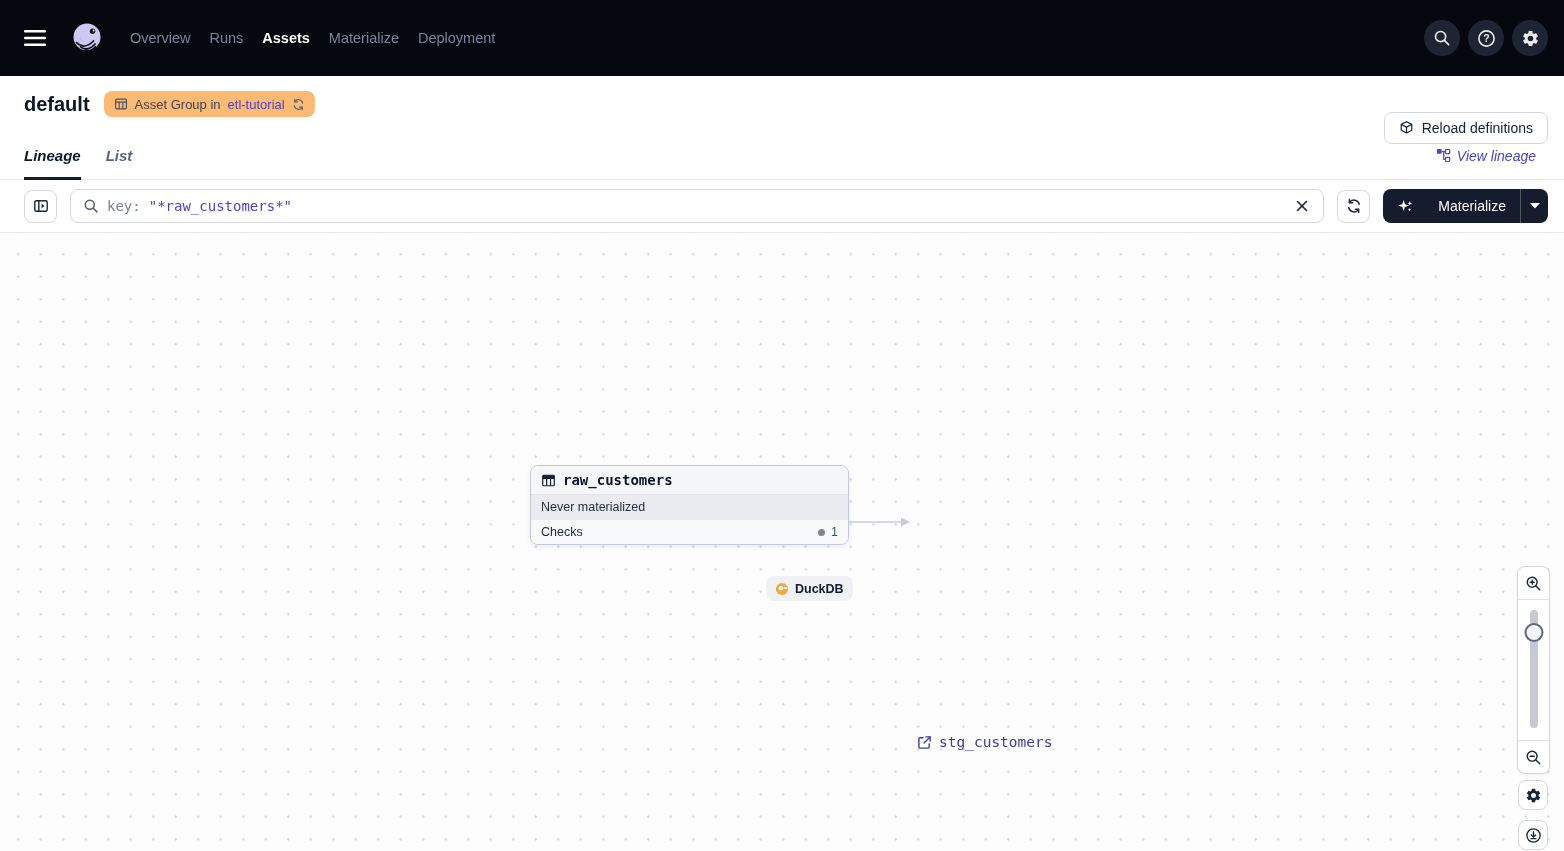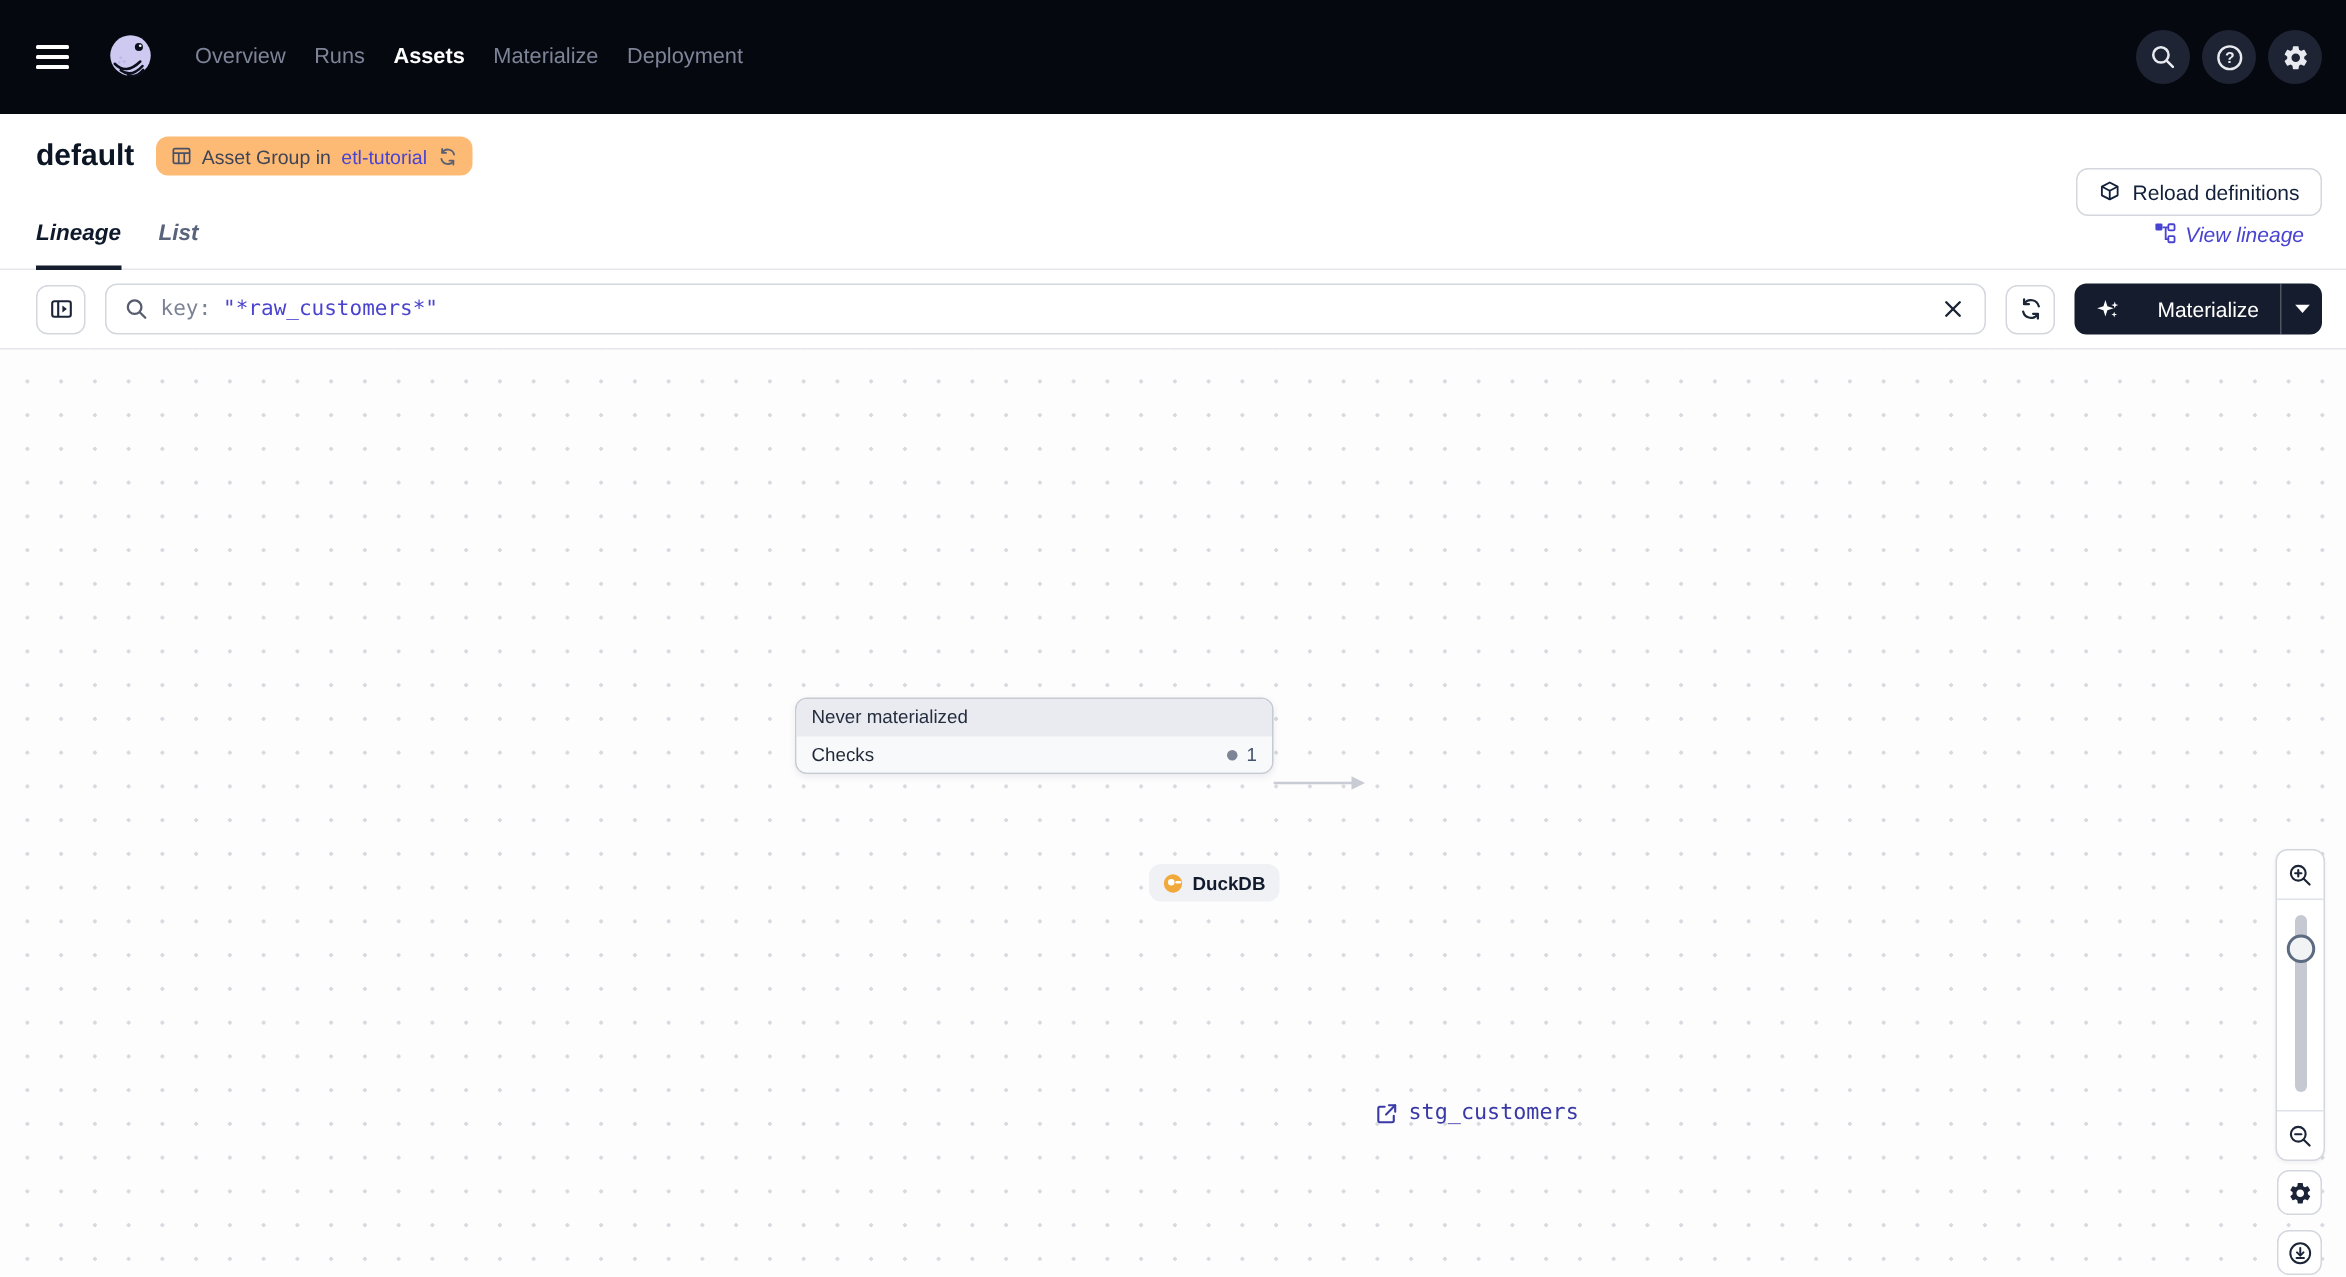--- a/index.html
+++ b/index.html
@@ -275,20 +275,30 @@
       <svg width="10" height="6" viewBox="0 0 10 6">
           <polygon points="0,0 10,0 5,5.6" fill="currentColor"></polygon>
         </svg>
     </button>
   </div>
 </div>
 
 <div class="canvas">
 
   <div class="asset-node">
+    <div class="node-header">
+      <span class="t-icon">
+        <svg width="15" height="15" viewBox="0 0 16 16" fill="none" stroke="currentColor" stroke-width="1.3">
+          <rect x="1.8" y="2.4" width="12.4" height="11.2" rx="1"></rect>
+          <rect x="1.8" y="2.4" width="12.4" height="3.4" fill="currentColor" stroke="none"></rect>
+          <path d="M1.8 5.8h12.4M6 5.8v7.8M10.2 5.8v7.8"></path>
+        </svg>
+      </span>
+      <span class="mono name">raw_customers</span>
+    </div>
     <div class="node-status">Never materialized</div>
     <div class="node-checks">
       <span>Checks</span>
       <span class="checks-right">
         <span class="dot"></span>
         <span>1</span>
       </span>
     </div>
   </div>
 

